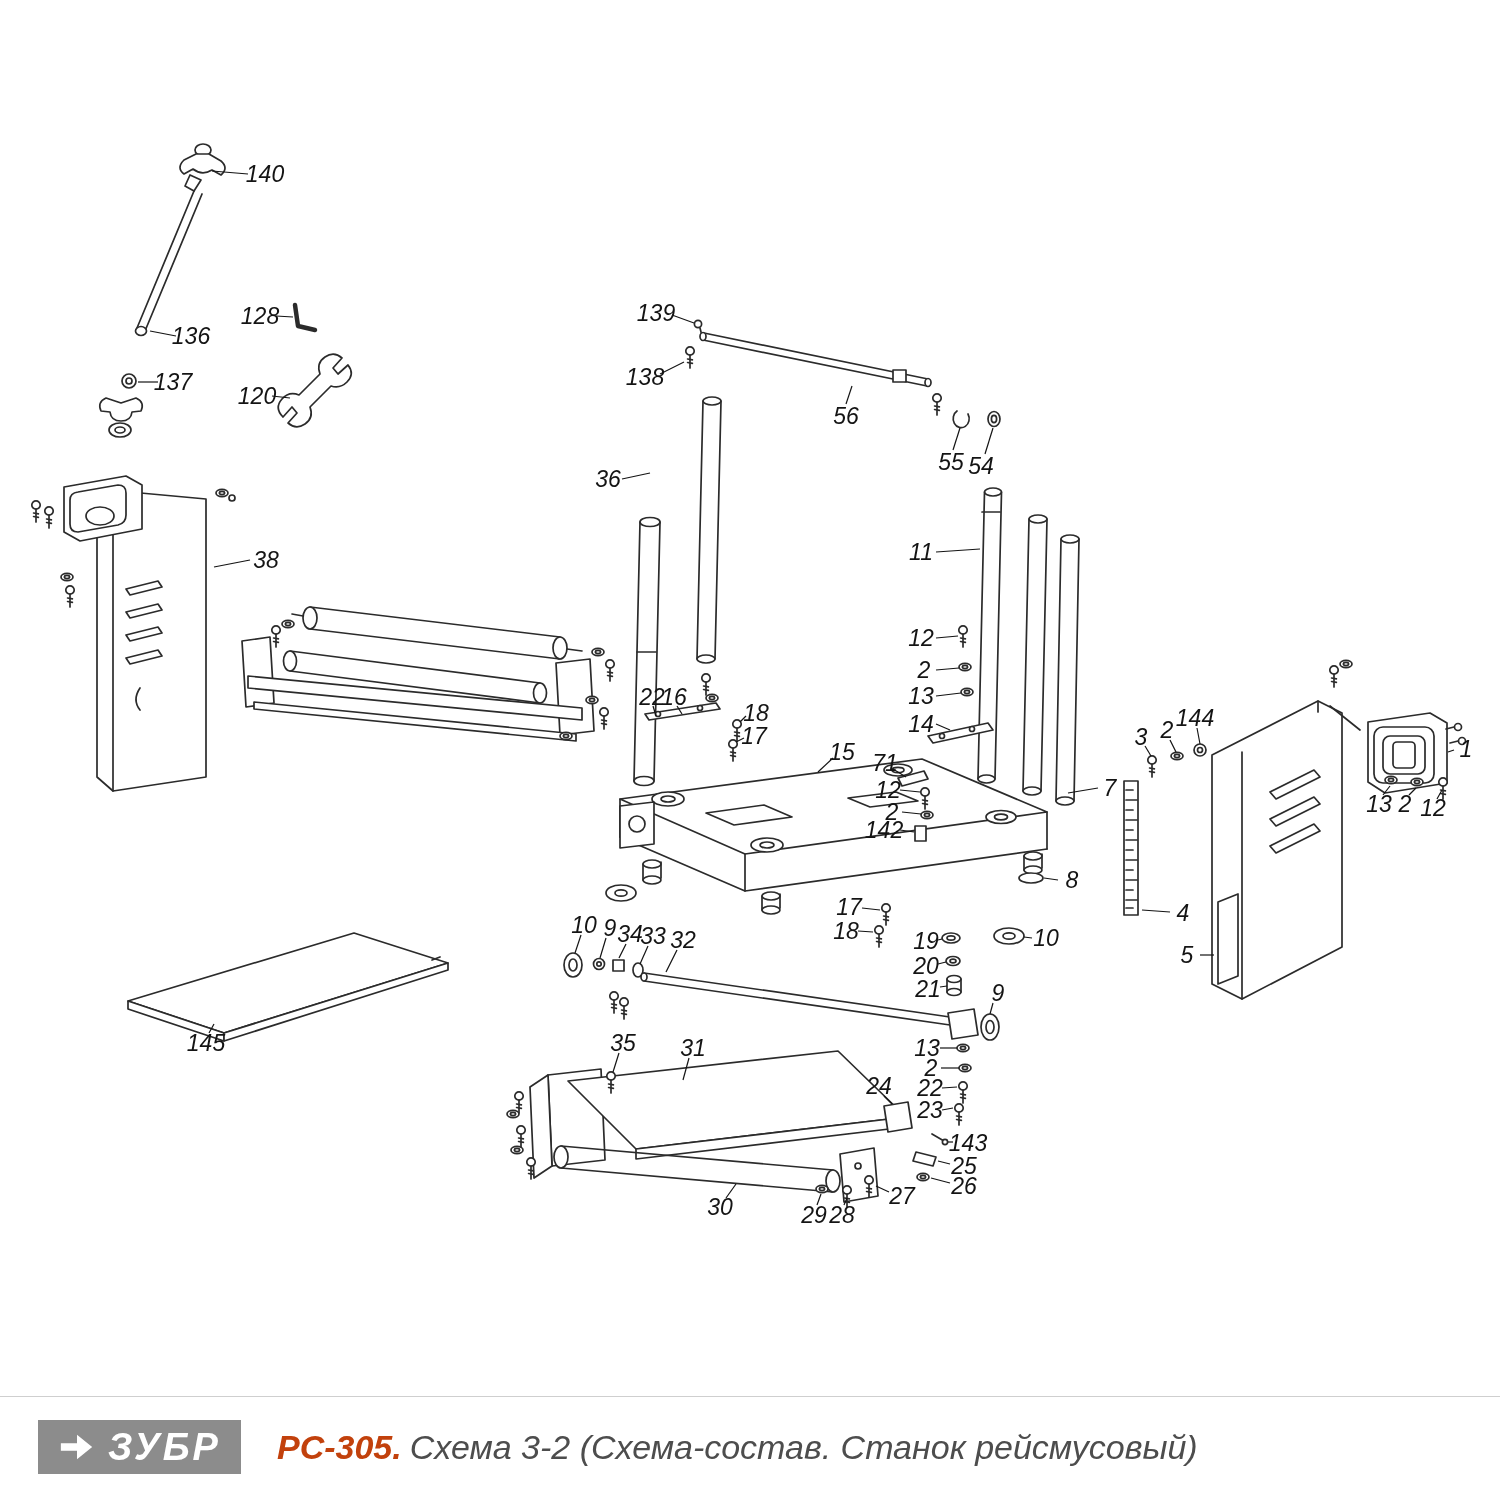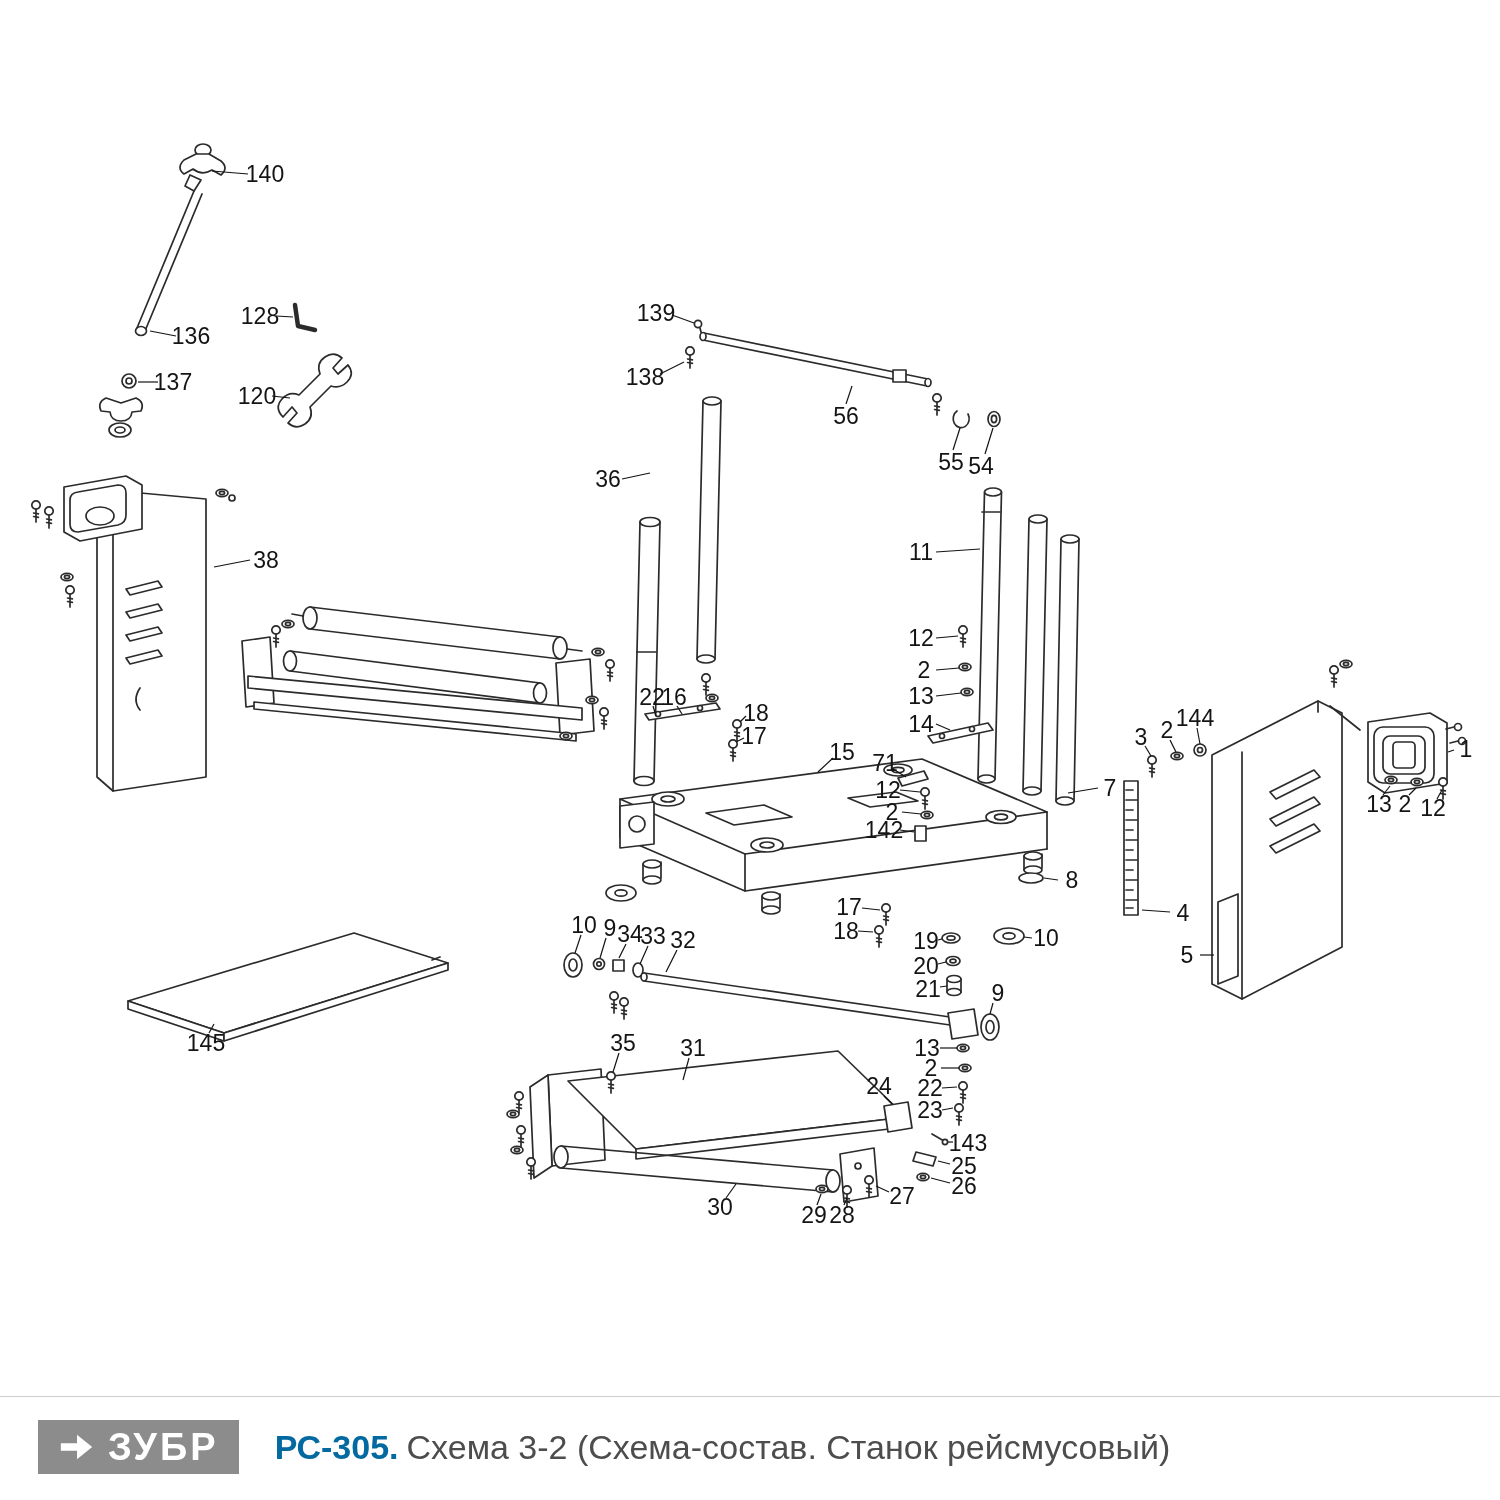--- a/index.html
+++ b/index.html
@@ -1,33 +1,33 @@
 <!DOCTYPE html>
 <html><head>
 <meta charset="utf-8">
 <style>
   html,body{margin:0;padding:0;background:#fff;}
   .page{position:relative;width:1500px;height:1500px;background:#fff;
-        font-family:"Liberation Sans",sans-serif;overflow:hidden;}
+        font-family:"Liberation Sans",sans-serif;overflow:hidden;font-style:italic;}
   #diagram-svg{position:absolute;left:0;top:0;}
   .ln{stroke:#2b2b2b;stroke-width:1.7;fill:none;stroke-linecap:round;stroke-linejoin:round;}
   .fw{fill:#fff;}
   .part-label{font-family:"Liberation Sans",sans-serif;font-size:23px;fill:#141414;
               text-anchor:middle;stroke:none;}
   .leader{stroke:#141414;stroke-width:1.2;fill:none;}
   
   .footer{position:absolute;left:0;right:0;bottom:0;height:104px;background:#fff;}
   .footer-rule{position:absolute;top:0;left:0;right:0;height:1px;background:#cfcfcf;}
   .footer-row{display:flex;align-items:center;gap:36px;padding:24px 0 0 38px;}
   .brand-badge{display:flex;align-items:center;gap:12px;background:#8c8c8c;color:#fff;
                height:54px;padding:0 20px;flex:0 0 auto;}
   .brand-icon{width:38px;height:38px;display:block;}
   .brand-text{font-weight:bold;font-size:38px;letter-spacing:3px;line-height:1;}
   .footer-title{font-size:34px;color:#4d4d4d;white-space:nowrap;}
-  .model{font-weight:bold;color:#0369a1;margin-right:8px;}
+  .model{font-weight:bold;color:#c2410c;margin-right:8px;}
 </style>
 </head>
 <body>
 
 <div class="page">
 
   <svg id="diagram-svg" width="1500" height="1396" viewBox="0 0 1500 1396" xmlns="http://www.w3.org/2000/svg">
     <defs>
       <g id="scr">
         <circle cx="0" cy="0" r="4.2" fill="#fff"></circle>

